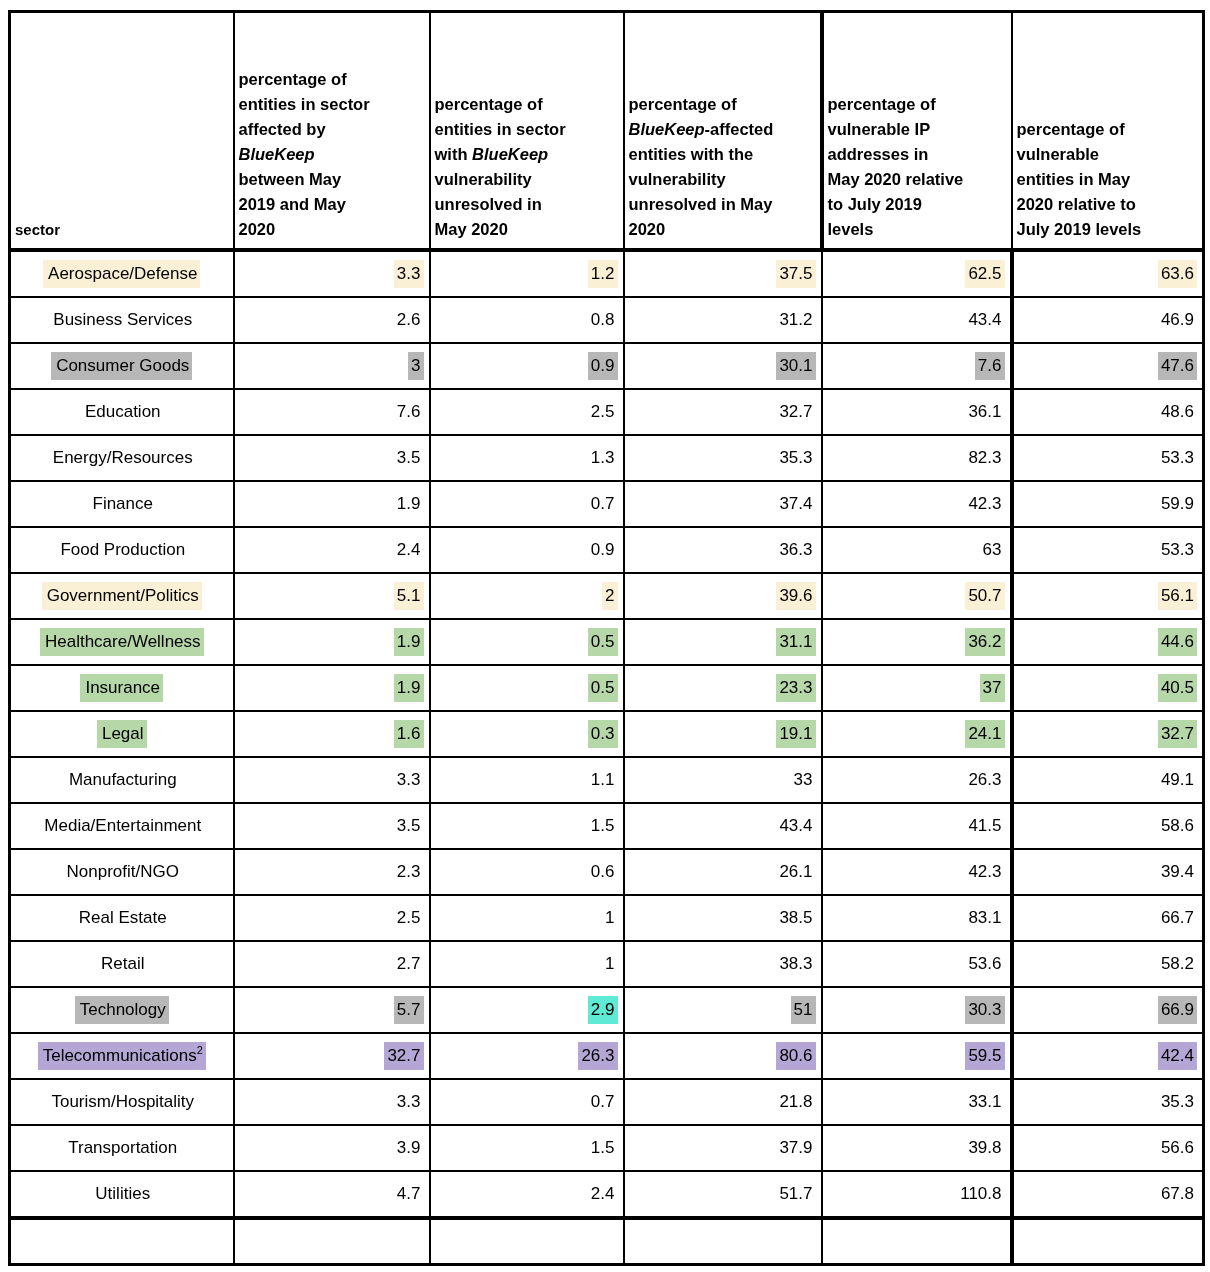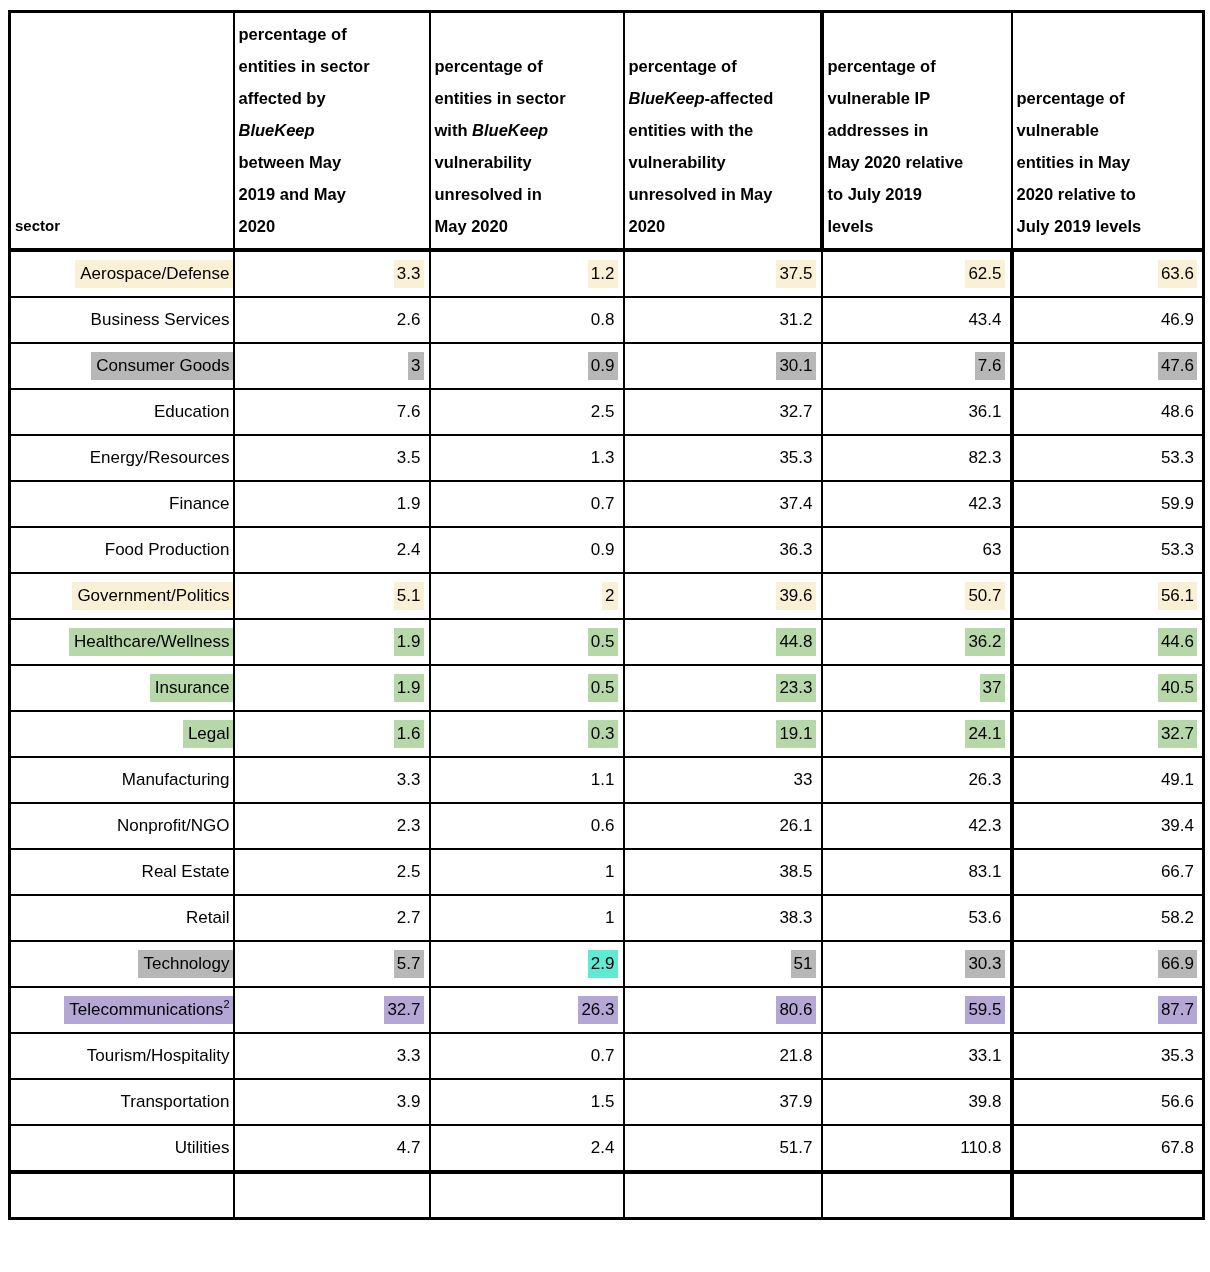--- a/index.html
+++ b/index.html
@@ -25,37 +25,37 @@
   th, td {
     border: 2px solid #000;
     overflow: hidden;
   }
   thead th {
     height: 227px;
     vertical-align: bottom;
     text-align: left;
     font-weight: bold;
     font-size: 16.5px;
-    line-height: 32px;
+    line-height: 25px;
     padding: 2px 12px 6px 4px;
     white-space: pre-line;
     border-bottom: 4px solid #000;
   }
   thead th.sector-h {
     font-size: 15px;
   }
   th .it { font-style: italic; }
   tbody td {
     height: 44px;
     font-size: 17px;
     vertical-align: middle;
     padding: 0;
   }
   td.sector-cell {
-    text-align: right;
+    text-align: center;
     padding-left: 4px;
   }
   td.value-cell {
     text-align: right;
     padding-right: 5px;
   }
   .col4-thick { border-right: 4px solid #000 !important; }
   tr.median-row td { border-top: 4px solid #000; height: 43px; }
   .hl {
     display: inline-block;
@@ -178,21 +178,21 @@
           <td class="value-cell"><span class="hl" style="background: rgb(250, 240, 213);">5.1</span></td>
           <td class="value-cell"><span class="hl" style="background: rgb(250, 240, 213);">2</span></td>
           <td class="value-cell"><span class="hl" style="background: rgb(250, 240, 213); text-align: right;">39.6</span></td>
           <td class="value-cell col4-thick"><span class="hl" style="background: rgb(250, 240, 213);">50.7</span></td>
           <td class="value-cell"><span class="hl" style="background: rgb(250, 240, 213);">56.1</span></td>
         </tr>
         <tr>
           <td class="sector-cell"><span class="hl" style="background: rgb(182, 215, 168);">Healthcare/Wellness</span></td>
           <td class="value-cell"><span class="hl" style="background: rgb(182, 215, 168);">1.9</span></td>
           <td class="value-cell"><span class="hl" style="background: rgb(182, 215, 168);">0.5</span></td>
-          <td class="value-cell"><span class="hl" style="background: rgb(182, 215, 168);">44.8</span></td>
+          <td class="value-cell"><span class="hl" style="background: rgb(182, 215, 168);">31.1</span></td>
           <td class="value-cell col4-thick"><span class="hl" style="background: rgb(182, 215, 168);">36.2</span></td>
           <td class="value-cell"><span class="hl" style="background: rgb(182, 215, 168);">44.6</span></td>
         </tr>
         <tr>
           <td class="sector-cell"><span class="hl" style="background: rgb(182, 215, 168);">Insurance</span></td>
           <td class="value-cell"><span class="hl" style="background: rgb(182, 215, 168);">1.9</span></td>
           <td class="value-cell"><span class="hl" style="background: rgb(182, 215, 168);">0.5</span></td>
           <td class="value-cell"><span class="hl" style="background: rgb(182, 215, 168);">23.3</span></td>
           <td class="value-cell col4-thick"><span class="hl" style="background: rgb(182, 215, 168);">37</span></td>
           <td class="value-cell"><span class="hl" style="background: rgb(182, 215, 168);">40.5</span></td>
@@ -207,20 +207,28 @@
         </tr>
         <tr>
           <td class="sector-cell"><span class="hl">Manufacturing</span></td>
           <td class="value-cell"><span class="hl">3.3</span></td>
           <td class="value-cell"><span class="hl">1.1</span></td>
           <td class="value-cell"><span class="hl">33</span></td>
           <td class="value-cell col4-thick"><span class="hl">26.3</span></td>
           <td class="value-cell"><span class="hl">49.1</span></td>
         </tr>
         <tr>
+          <td class="sector-cell"><span class="hl">Media/Entertainment</span></td>
+          <td class="value-cell"><span class="hl">3.5</span></td>
+          <td class="value-cell"><span class="hl">1.5</span></td>
+          <td class="value-cell"><span class="hl">43.4</span></td>
+          <td class="value-cell col4-thick"><span class="hl">41.5</span></td>
+          <td class="value-cell"><span class="hl">58.6</span></td>
+        </tr>
+        <tr>
           <td class="sector-cell"><span class="hl">Nonprofit/NGO</span></td>
           <td class="value-cell"><span class="hl">2.3</span></td>
           <td class="value-cell"><span class="hl">0.6</span></td>
           <td class="value-cell"><span class="hl">26.1</span></td>
           <td class="value-cell col4-thick"><span class="hl">42.3</span></td>
           <td class="value-cell"><span class="hl">39.4</span></td>
         </tr>
         <tr>
           <td class="sector-cell"><span class="hl">Real Estate</span></td>
           <td class="value-cell"><span class="hl">2.5</span></td>
@@ -244,21 +252,21 @@
           <td class="value-cell"><span class="hl" style="background: rgb(183, 183, 183);">51</span></td>
           <td class="value-cell col4-thick"><span class="hl" style="background: rgb(183, 183, 183);">30.3</span></td>
           <td class="value-cell"><span class="hl" style="background: rgb(183, 183, 183);">66.9</span></td>
         </tr>
         <tr>
           <td class="sector-cell"><span class="hl" style="background: rgb(180, 167, 214);">Telecommunications<sup class="fnote">2</sup></span></td>
           <td class="value-cell"><span class="hl" style="background: rgb(180, 167, 214);">32.7</span></td>
           <td class="value-cell"><span class="hl" style="background: rgb(180, 167, 214);">26.3</span></td>
           <td class="value-cell"><span class="hl" style="background: rgb(180, 167, 214);">80.6</span></td>
           <td class="value-cell col4-thick"><span class="hl" style="background: rgb(180, 167, 214);">59.5</span></td>
-          <td class="value-cell"><span class="hl" style="background: rgb(180, 167, 214);">87.7</span></td>
+          <td class="value-cell"><span class="hl" style="background: rgb(180, 167, 214);">42.4</span></td>
         </tr>
         <tr>
           <td class="sector-cell"><span class="hl">Tourism/Hospitality</span></td>
           <td class="value-cell"><span class="hl">3.3</span></td>
           <td class="value-cell"><span class="hl">0.7</span></td>
           <td class="value-cell"><span class="hl">21.8</span></td>
           <td class="value-cell col4-thick"><span class="hl">33.1</span></td>
           <td class="value-cell"><span class="hl">35.3</span></td>
         </tr>
         <tr>

